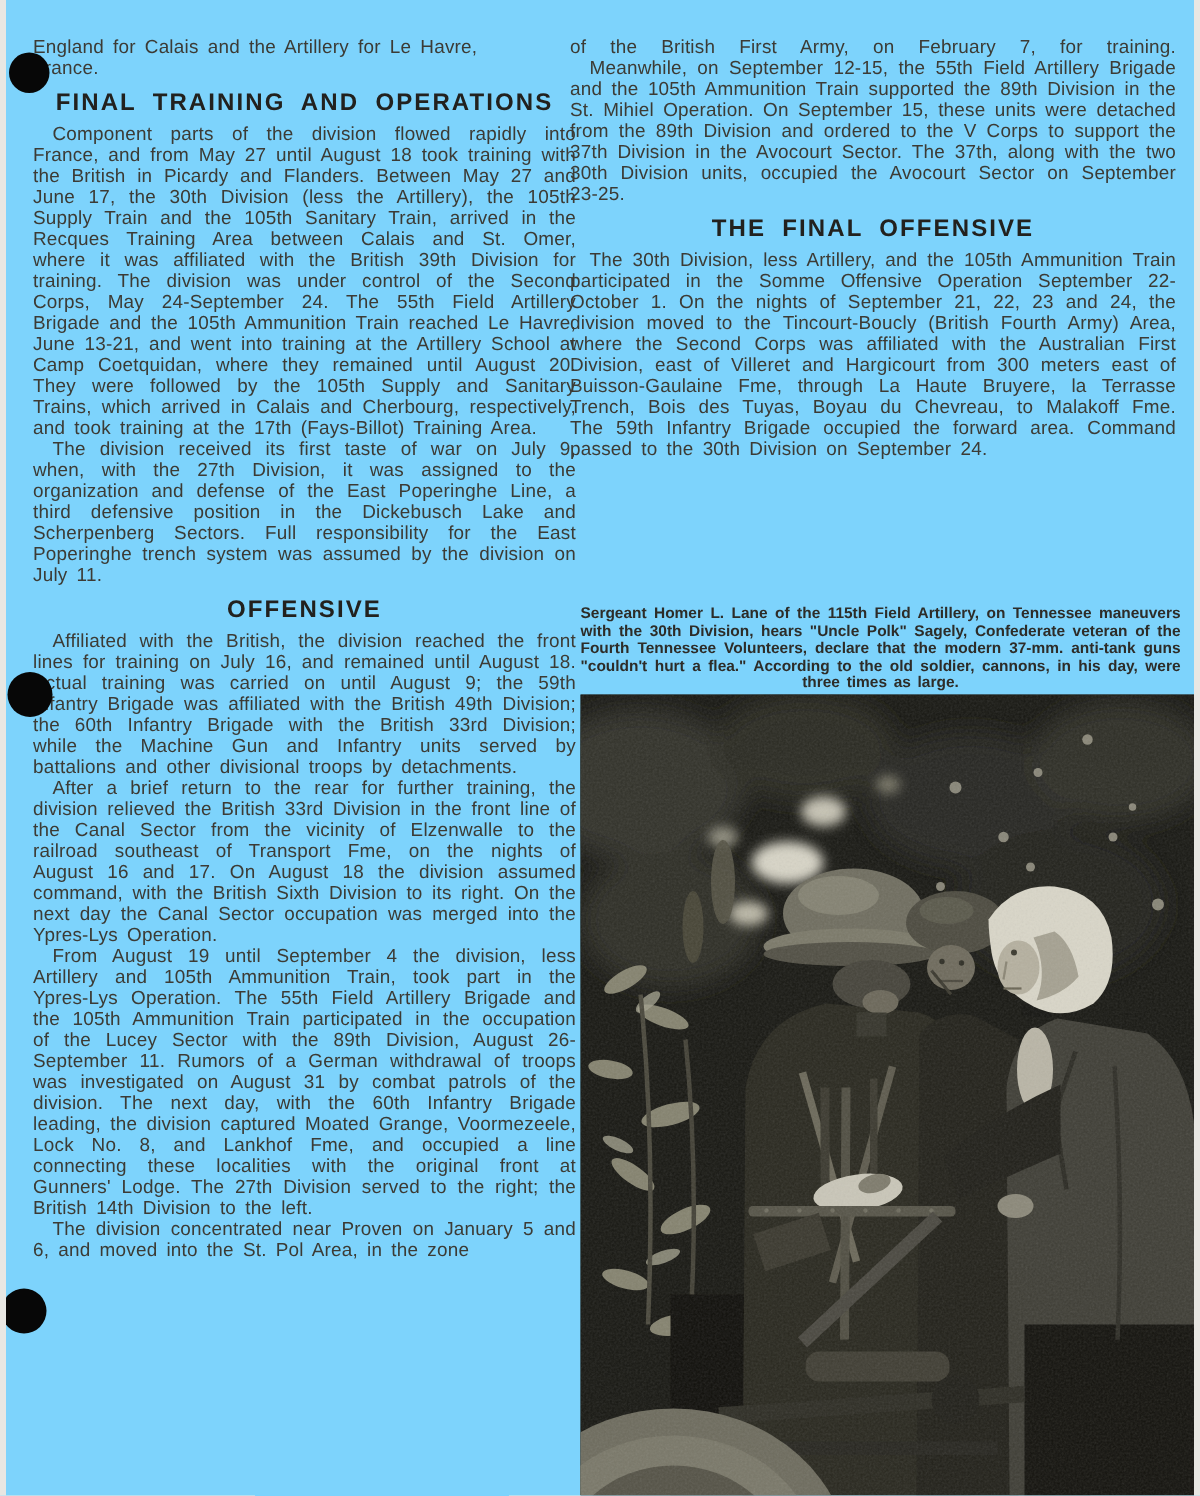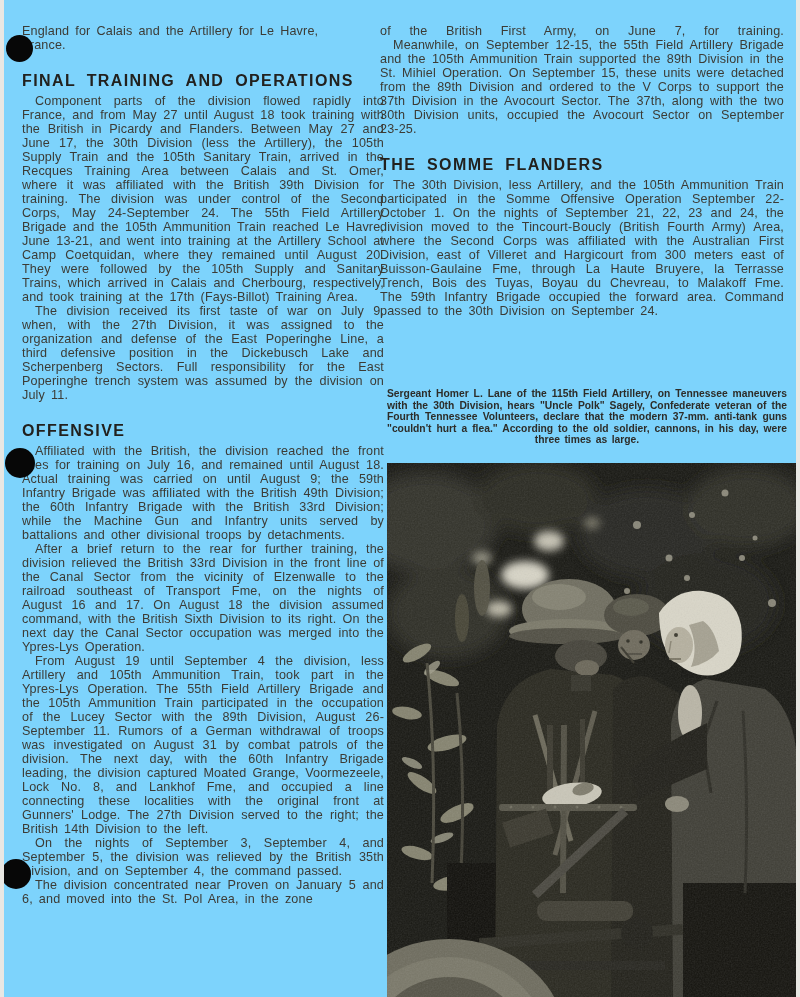--- a/index.html
+++ b/index.html
@@ -13,31 +13,31 @@
   .col-left  { left:18px;  width:362px; }
   .col-right { left:376px; width:404px; }
   .body-text {
     font-size:12.6px; line-height:14px;
     text-align:justify; word-spacing:2.4px; letter-spacing:0.15px;
   }
   .intro-line { white-space:nowrap; }
   .fullline { text-align:justify; text-align-last:justify; }
   p.para { margin:0; text-indent:13px; }
   h2.sec {
-    margin:20px 0 4px 0; font-size:16px; line-height:18px; font-weight:bold;
-    letter-spacing:1.4px; word-spacing:5px; color:#22211e;
+    margin:8px 0 4px 0; font-size:16px; line-height:18px; font-weight:bold;
+    text-align:center; letter-spacing:1.4px; word-spacing:5px; color:#22211e;
   }
   .hole-punch {
     position:absolute; background:#070707; border-radius:50%; z-index:30;
   }
   .punch-1 { left:2px;  top:35px;  width:27px; height:27px; }
   .punch-2 { left:1px;  top:448px; width:30px; height:30px; }
   .punch-3 { left:-3px; top:859px; width:30px; height:30px; }
   .photo-caption {
-    position:absolute; left:383px; top:388px; width:400px;
+    position:absolute; left:383px; top:404px; width:400px;
     font-size:10.3px; line-height:11.6px; font-weight:bold; color:#2d2c28;
     text-align:justify; text-align-last:center; word-spacing:1.6px;
   }
   figure.news-photo {
     position:absolute; left:383px; top:463px; width:409px; height:534px;
     margin:0; padding:0; background:#181813;
   }
   figure.news-photo svg { display:block; }
 </style>
 </head>
@@ -55,29 +55,28 @@
 
     <h2 class="sec">FINAL TRAINING AND OPERATIONS</h2>
     <p class="para">Component parts of the division flowed rapidly into France, and from May 27 until August 18 took training with the British in Picardy and Flanders. Between May 27 and June 17, the 30th Division (less the Artillery), the 105th Supply Train and the 105th Sanitary Train, arrived in the Recques Training Area between Calais and St. Omer, where it was affiliated with the British 39th Division for training. The division was under control of the Second Corps, May 24-September 24. The 55th Field Artillery Brigade and the 105th Ammunition Train reached Le Havre, June 13-21, and went into training at the Artillery School at Camp Coetquidan, where they remained until August 20. They were followed by the 105th Supply and Sanitary Trains, which arrived in Calais and Cherbourg, respectively, and took training at the 17th (Fays-Billot) Training Area.</p>
     <p class="para">The division received its first taste of war on July 9, when, with the 27th Division, it was assigned to the organization and defense of the East Poperinghe Line, a third defensive position in the Dickebusch Lake and Scherpenberg Sectors. Full responsibility for the East Poperinghe trench system was assumed by the division on July 11.</p>
 
     <h2 class="sec">OFFENSIVE</h2>
     <p class="para">Affiliated with the British, the division reached the front lines for training on July 16, and remained until August 18. Actual training was carried on until August 9; the 59th Infantry Brigade was affiliated with the British 49th Division; the 60th Infantry Brigade with the British 33rd Division; while the Machine Gun and Infantry units served by battalions and other divisional troops by detachments.</p>
     <p class="para">After a brief return to the rear for further training, the division relieved the British 33rd Division in the front line of the Canal Sector from the vicinity of Elzenwalle to the railroad southeast of Transport Fme, on the nights of August 16 and 17. On August 18 the division assumed command, with the British Sixth Division to its right. On the next day the Canal Sector occupation was merged into the Ypres-Lys Operation.</p>
 
     <p class="para">From August 19 until September 4 the division, less Artillery and 105th Ammunition Train, took part in the Ypres-Lys Operation. The 55th Field Artillery Brigade and the 105th Ammunition Train participated in the occupation of the Lucey Sector with the 89th Division, August 26-September 11. Rumors of a German withdrawal of troops was investigated on August 31 by combat patrols of the division. The next day, with the 60th Infantry Brigade leading, the division captured Moated Grange, Voormezeele, Lock No. 8, and Lankhof Fme, and occupied a line connecting these localities with the original front at Gunners' Lodge. The 27th Division served to the right; the British 14th Division to the left.</p>
-    <p class="para">On the nights of September 3, September 4, and September 5, the division was relieved by the British 35th Division, and on September 4, the command passed.</p>
     <p class="para">The division concentrated near Proven on January 5 and 6, and moved into the St. Pol Area, in the zone</p>
   </div>
 
   <div class="col col-right body-text">
-    <div class="fullline">of the British First Army, on June 7, for training.</div>
+    <div class="fullline">of the British First Army, on February 7, for training.</div>
     <p class="para">Meanwhile, on September 12-15, the 55th Field Artillery Brigade and the 105th Ammunition Train supported the 89th Division in the St. Mihiel Operation. On September 15, these units were detached from the 89th Division and ordered to the V Corps to support the 37th Division in the Avocourt Sector. The 37th, along with the two 30th Division units, occupied the Avocourt Sector on September 23-25.</p>
 
-    <h2 class="sec">THE SOMME FLANDERS</h2>
+    <h2 class="sec">THE FINAL OFFENSIVE</h2>
     <p class="para">The 30th Division, less Artillery, and the 105th Ammunition Train participated in the Somme Offensive Operation September 22-October 1. On the nights of September 21, 22, 23 and 24, the division moved to the Tincourt-Boucly (British Fourth Army) Area, where the Second Corps was affiliated with the Australian First Division, east of Villeret and Hargicourt from 300 meters east of Buisson-Gaulaine Fme, through La Haute Bruyere, la Terrasse Trench, Bois des Tuyas, Boyau du Chevreau, to Malakoff Fme. The 59th Infantry Brigade occupied the forward area. Command passed to the 30th Division on September 24.</p>
   </div>
 
   <div class="photo-caption">Sergeant Homer L. Lane of the 115th Field Artillery, on Tennessee maneuvers with the 30th Division, hears "Uncle Polk" Sagely, Confederate veteran of the Fourth Tennessee Volunteers, declare that the modern 37-mm. anti-tank guns "couldn't hurt a flea." According to the old soldier, cannons, in his day, were three times as large.</div>
 
   <figure class="news-photo">
     <svg width="409" height="534" viewBox="0 0 409 534">
       <defs>
         <filter id="b4" x="-50%" y="-50%" width="200%" height="200%">
             <feGaussianBlur stdDeviation="4"></feGaussianBlur>

